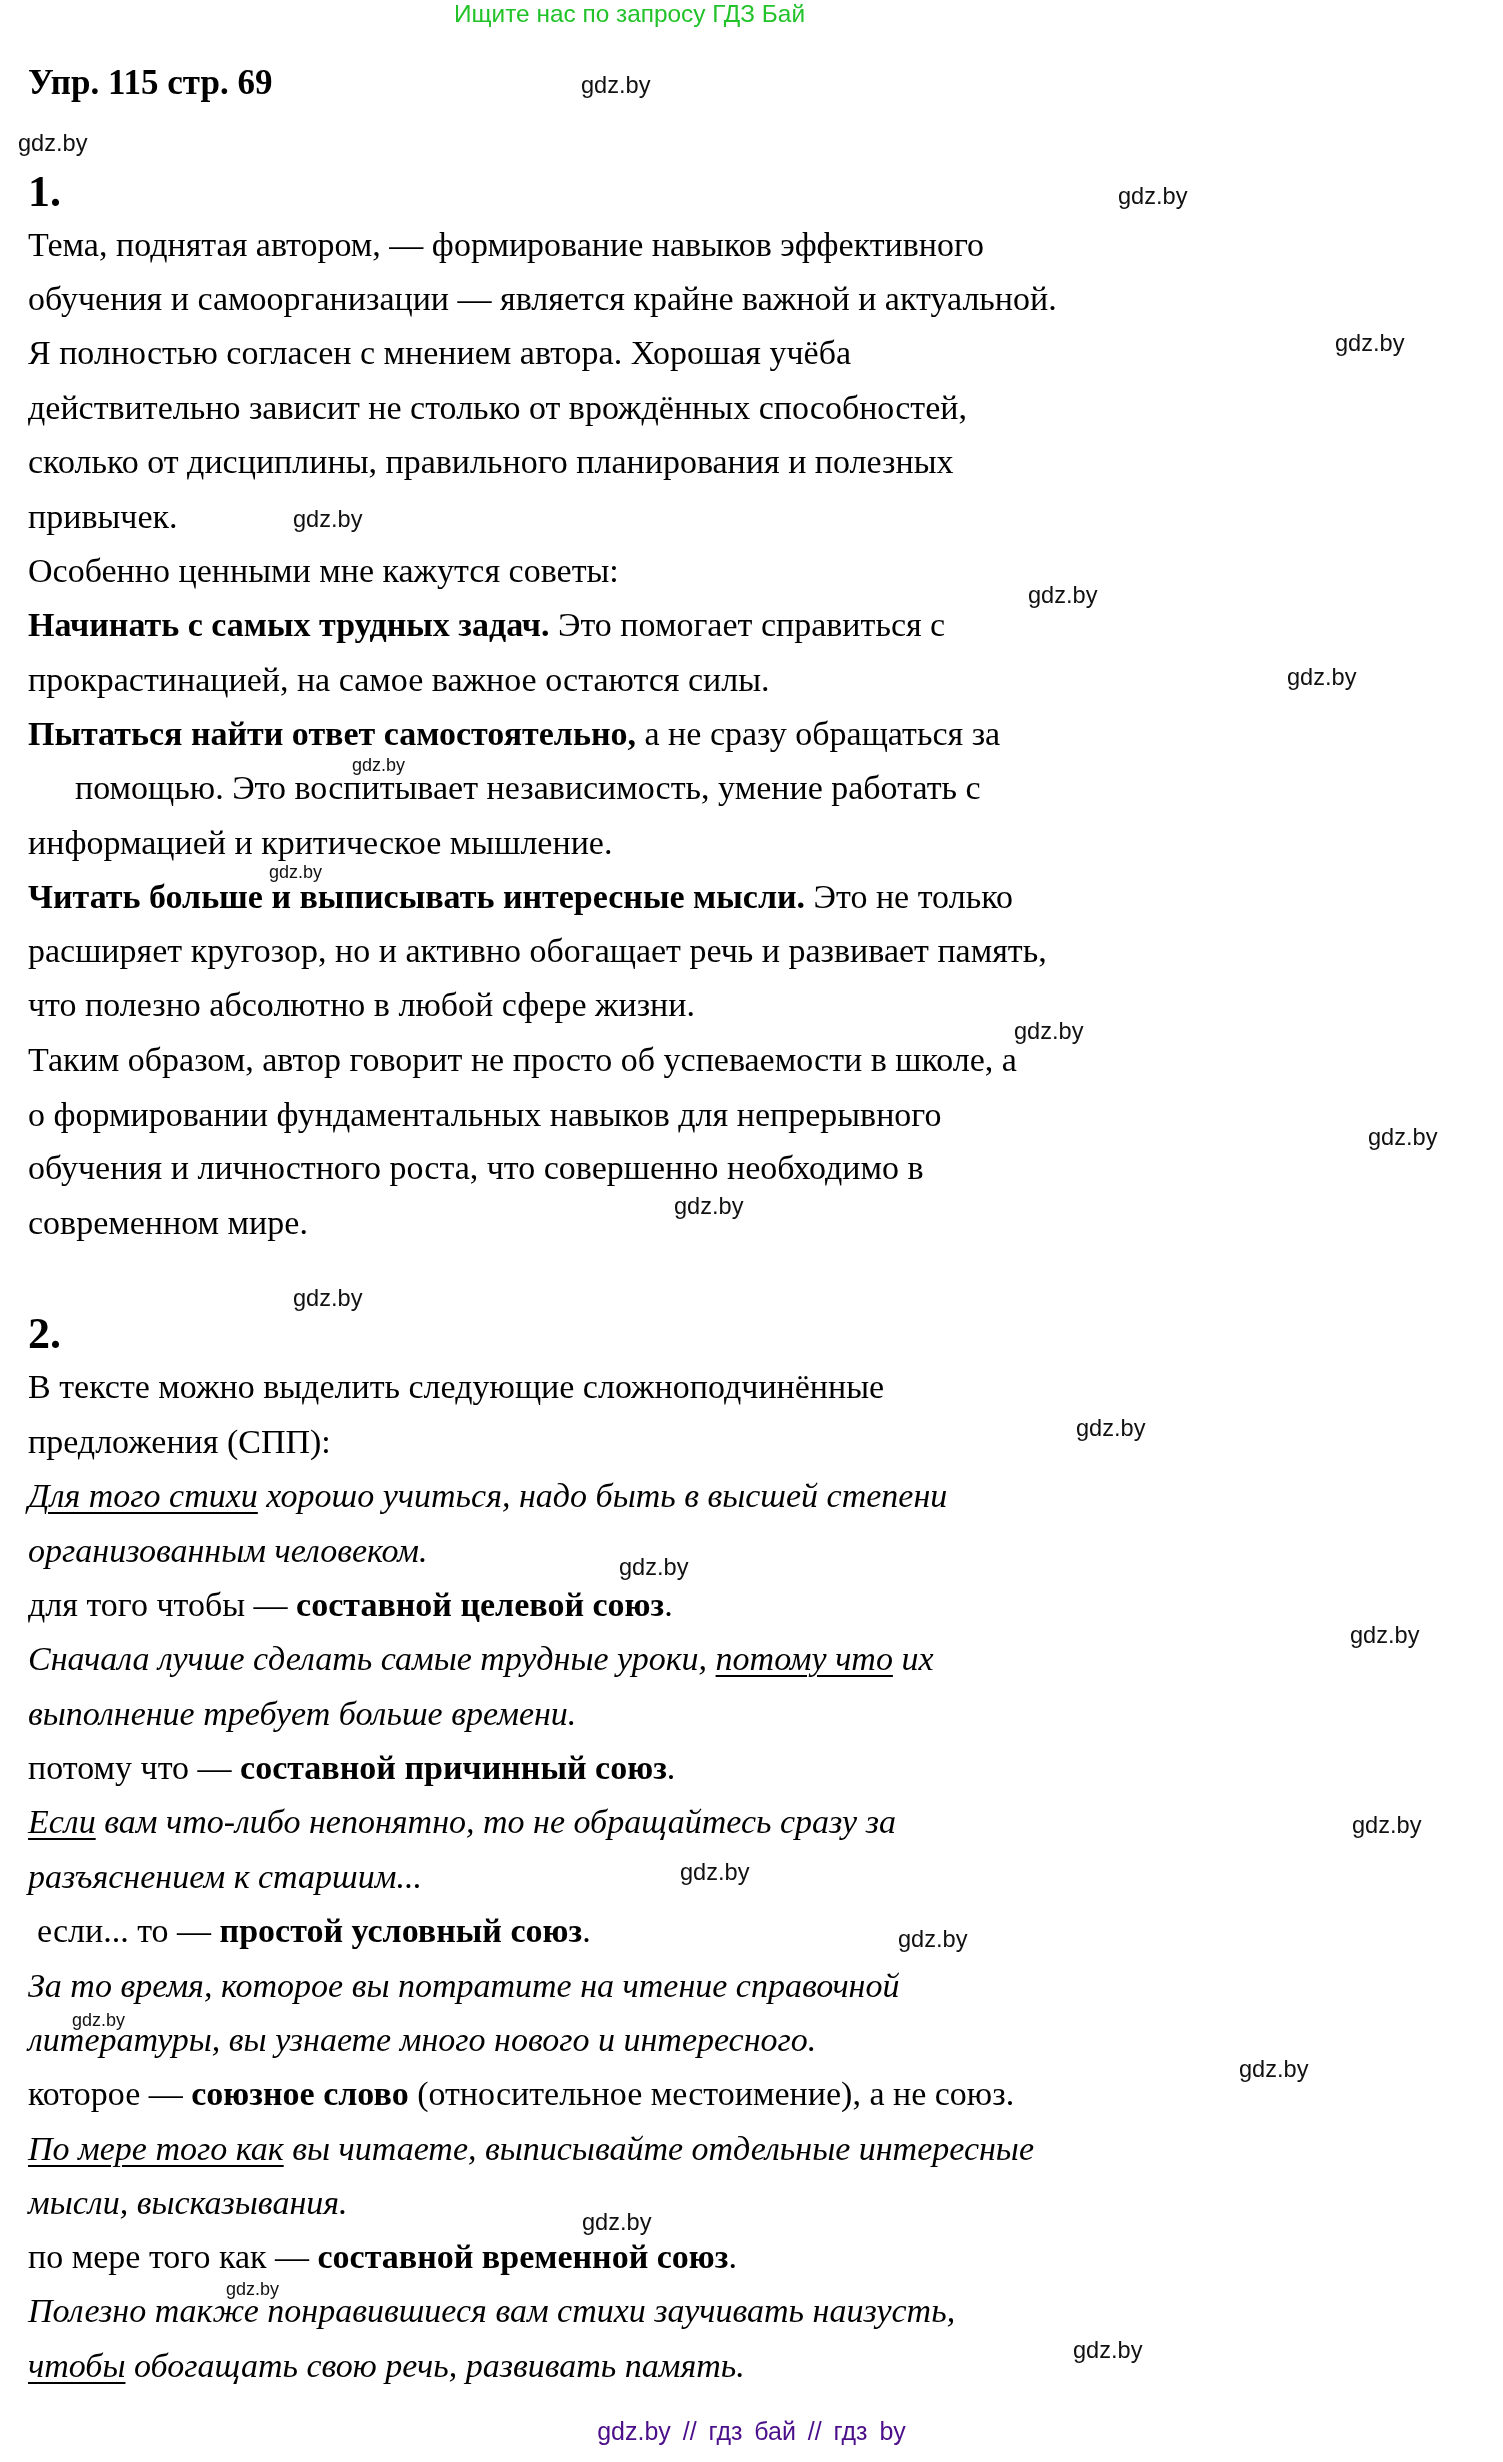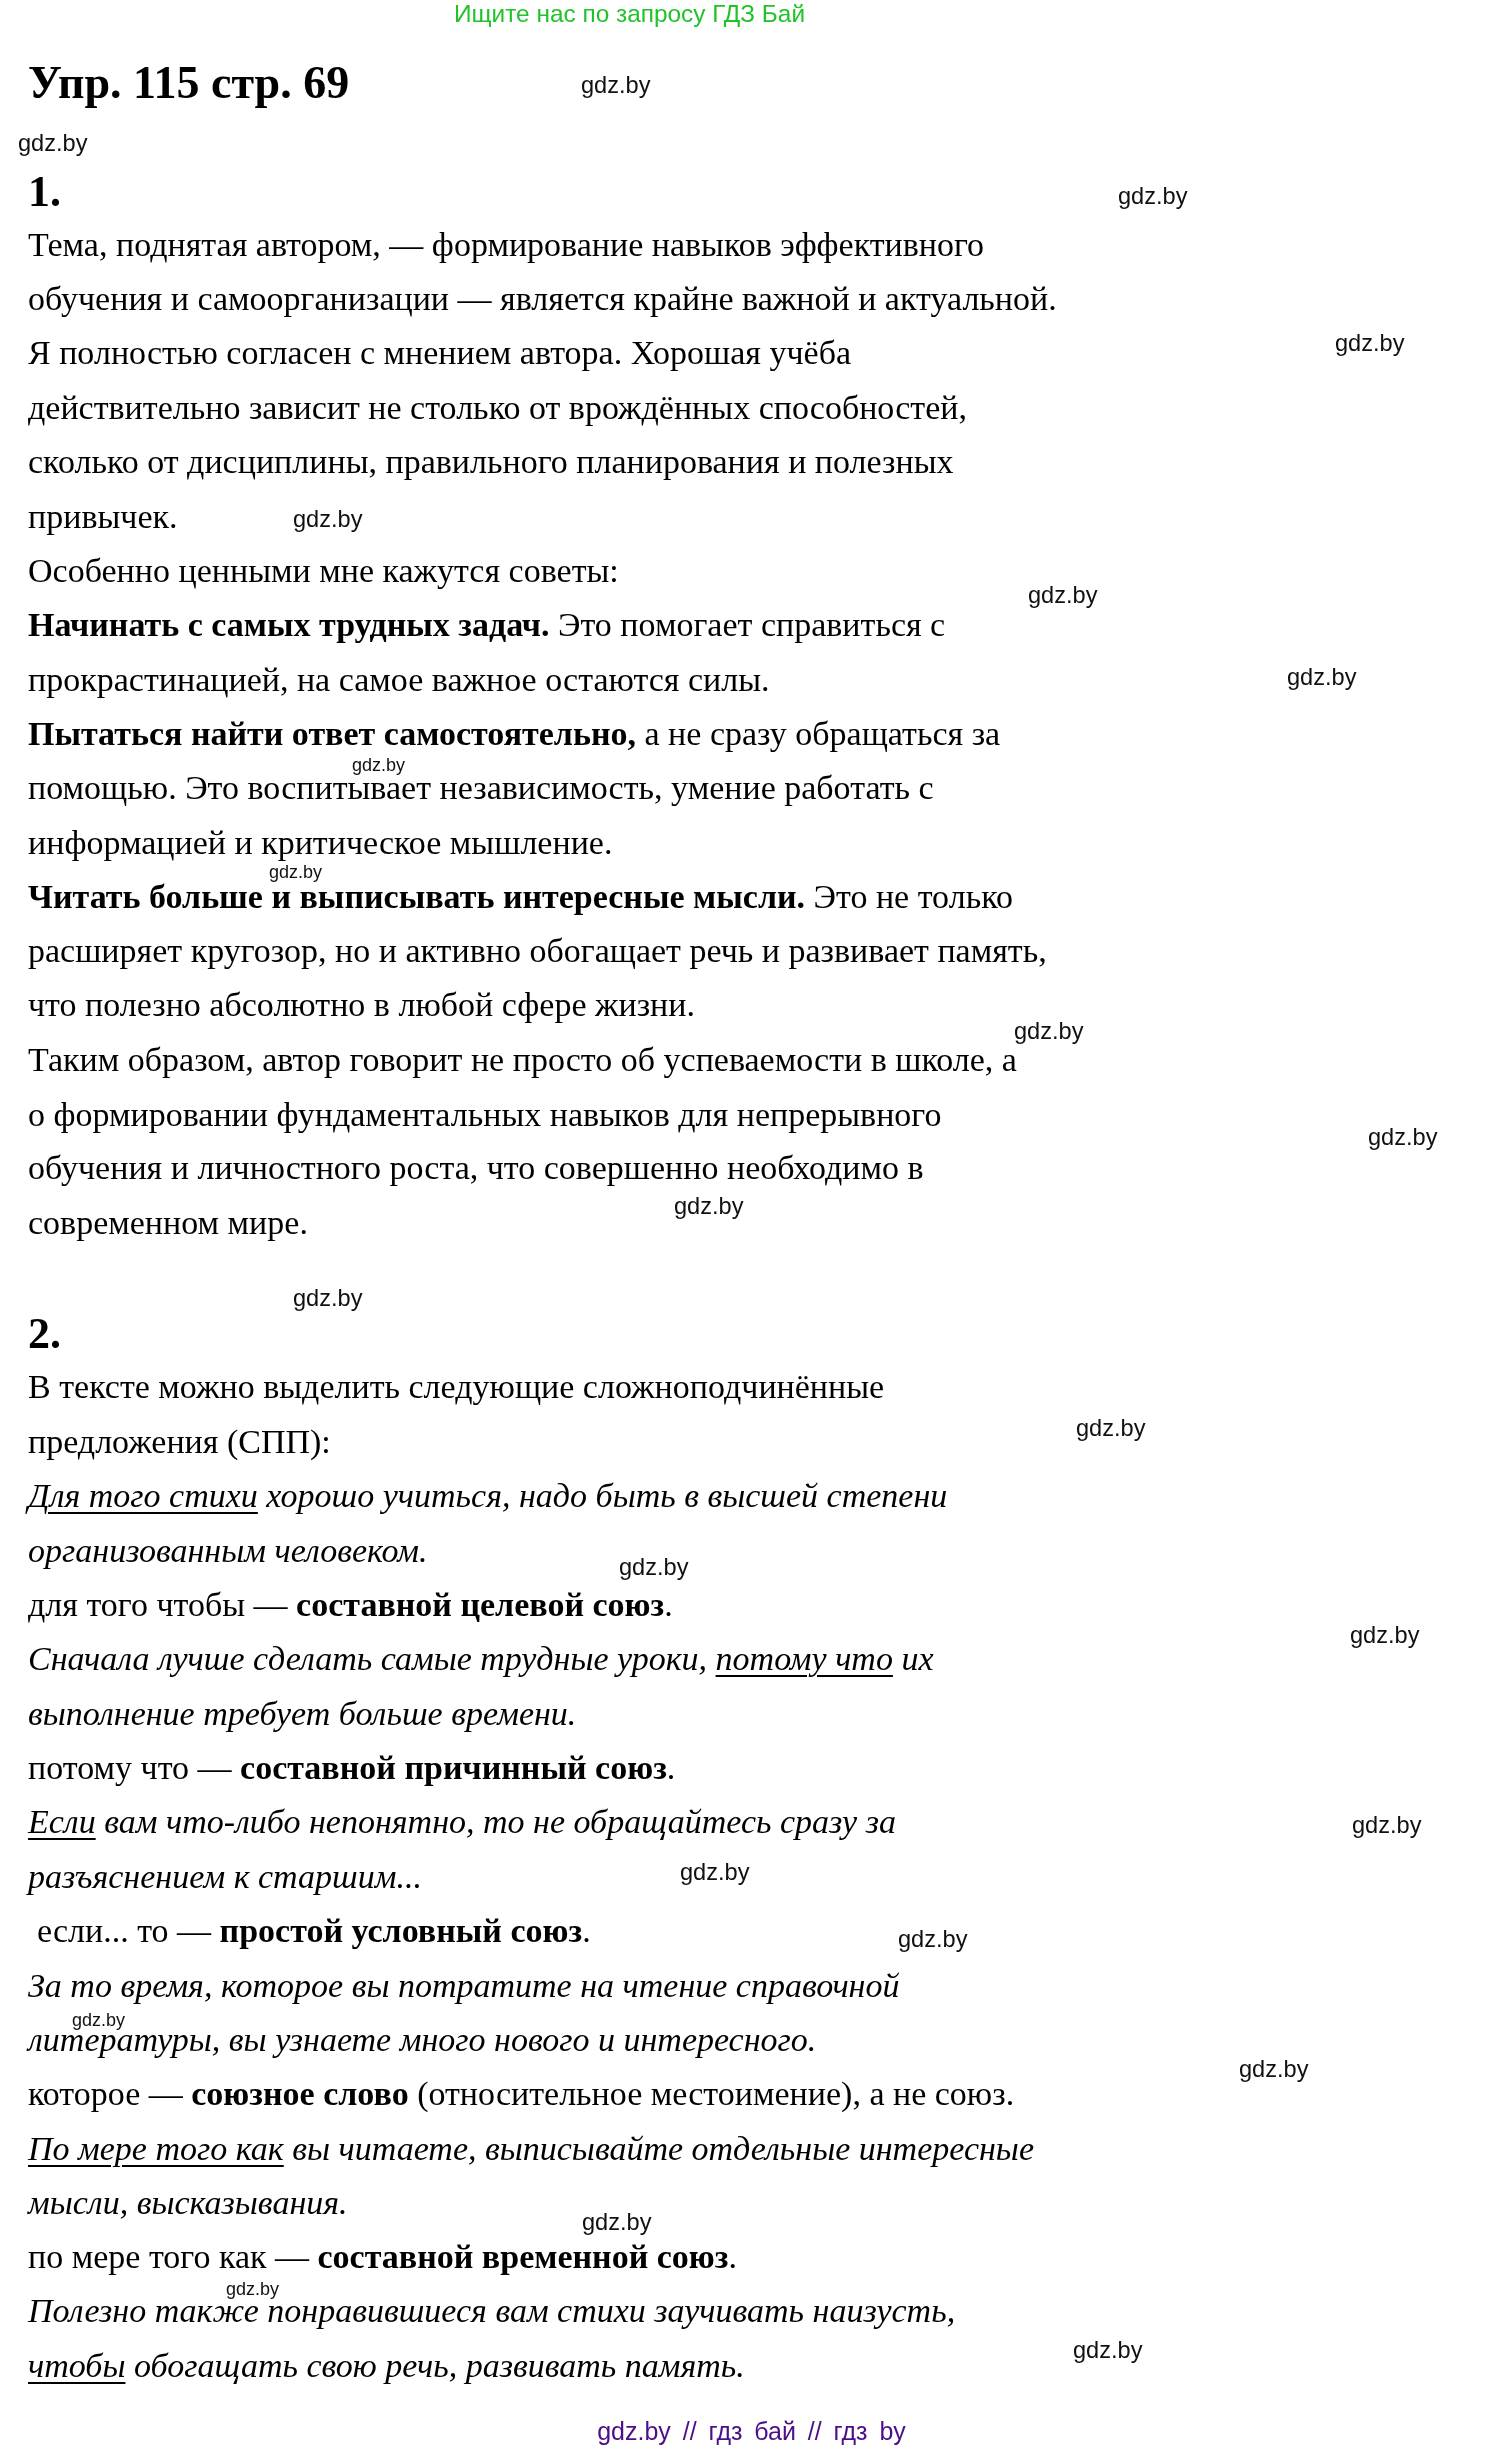--- a/index.html
+++ b/index.html
@@ -5,21 +5,21 @@
   html, body { margin: 0; padding: 0; background: #ffffff; }
   body { width: 1503px; height: 2462px; position: relative; overflow: hidden; }
   .serif { font-family: "Liberation Serif", "DejaVu Serif", serif; color: #000; }
   .sans { font-family: "Liberation Sans", "DejaVu Sans", sans-serif; }
   .top-banner {
     position: absolute; top: 0; left: 0; width: 1259px; text-align: center;
     font-size: 24.4px; line-height: 28px; color: #22c32a;
   }
   .title {
     position: absolute; left: 28px; top: 57px;
-    font-size: 46px; font-weight: bold; line-height: 52px;
+    font-size: 35px; font-weight: bold; line-height: 52px;
   }
   .num {
     position: absolute; left: 28px;
     font-size: 44px; font-weight: bold; line-height: 49px;
   }
   .line {
     position: absolute; left: 28px; white-space: nowrap;
     font-size: 34px; line-height: 49px;
   }
   .line b { font-weight: bold; }
@@ -73,21 +73,21 @@
 <div class="line serif" style="top:220px;"><span>Тема, поднятая автором, — формирование навыков эффективного</span></div>
 <div class="line serif" style="top:274px;"><span>обучения и самоорганизации — является крайне важной и актуальной.</span></div>
 <div class="line serif" style="top:328px;"><span>Я полностью согласен с мнением автора. Хорошая учёба</span></div>
 <div class="line serif" style="top:383px;"><span>действительно зависит не столько от врождённых способностей,</span></div>
 <div class="line serif" style="top:437px;"><span>сколько от дисциплины, правильного планирования и полезных</span></div>
 <div class="line serif" style="top:492px;"><span>привычек.</span></div>
 <div class="line serif" style="top:546px;"><span>Особенно ценными мне кажутся советы:</span></div>
 <div class="line serif" style="top:600px;"><b>Начинать с самых трудных задач.</b><span> Это помогает справиться с</span></div>
 <div class="line serif" style="top:655px;"><span>прокрастинацией, на самое важное остаются силы.</span></div>
 <div class="line serif" style="top:709px;"><b>Пытаться найти ответ самостоятельно,</b><span> а не сразу обращаться за</span></div>
-<div class="line serif" style="top:763px;"><span>помощью. Это воспитывает независимость, умение работать с</span></div>
+<div class="line serif" style="top:763px;margin-left:47px;"><span>помощью. Это воспитывает независимость, умение работать с</span></div>
 <div class="line serif" style="top:818px;"><span>информацией и критическое мышление.</span></div>
 <div class="line serif" style="top:872px;"><b>Читать больше и выписывать интересные мысли.</b><span> Это не только</span></div>
 <div class="line serif" style="top:926px;"><span>расширяет кругозор, но и активно обогащает речь и развивает память,</span></div>
 <div class="line serif" style="top:980px;"><span>что полезно абсолютно в любой сфере жизни.</span></div>
 <div class="line serif" style="top:1035px;"><span>Таким образом, автор говорит не просто об успеваемости в школе, а</span></div>
 <div class="line serif" style="top:1090px;text-align:right;"><span>о формировании фундаментальных навыков для непрерывного</span></div>
 <div class="line serif" style="top:1143px;"><span>обучения и личностного роста, что совершенно необходимо в</span></div>
 <div class="line serif" style="top:1198px;"><span>современном мире.</span></div>
 
 <div class="num serif" style="top:1309px;">2.</div>

